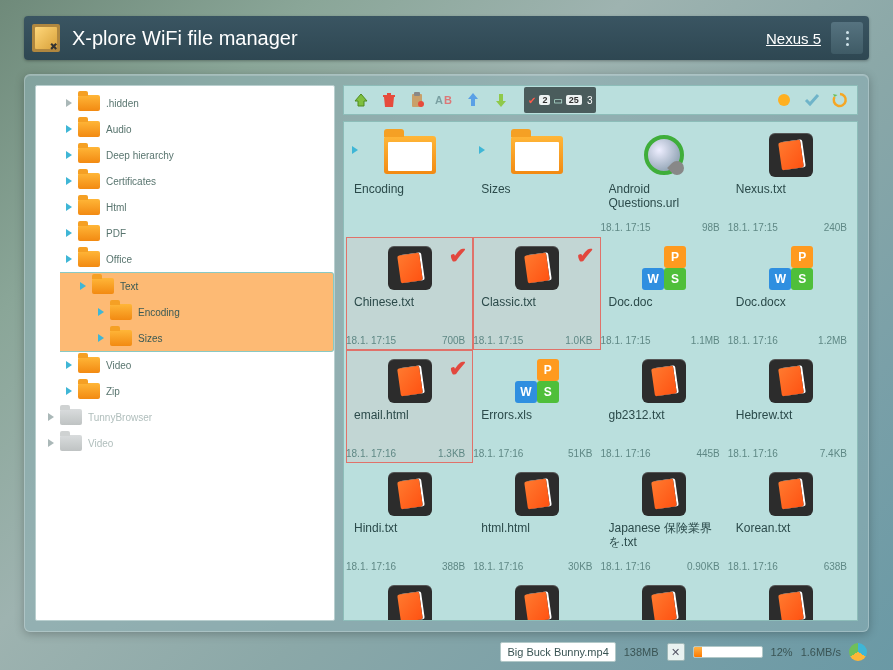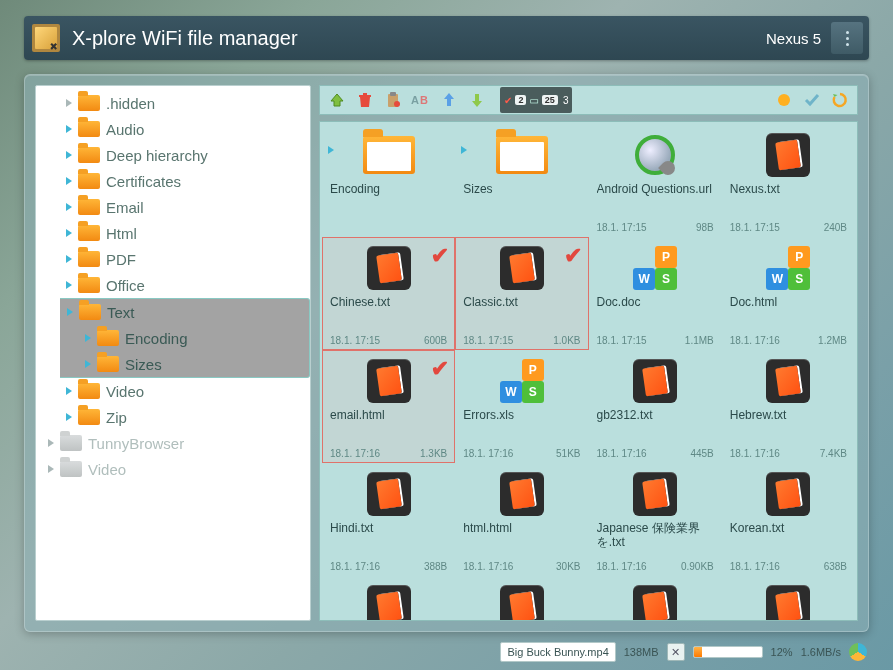--- a/index.html
+++ b/index.html
@@ -22,21 +22,21 @@
   width: 28px; height: 28px;
   background: #b0873f;
   border-radius: 2px;
   margin-right: 12px;
   display:flex;align-items:center;justify-content:center;
   position:relative;overflow:hidden;
 }
 .app-icon::before{content:"";position:absolute;inset:3px;background:linear-gradient(135deg,#ffd77a,#d8a13a);border-radius:1px;}
 .app-icon::after{content:"✖";position:absolute;right:2px;bottom:0;font-size:10px;color:#333;}
 .app-title { color: #fff; font-size: 20px; font-weight: 400; flex: 1; }
-.device { color: #fff; font-size: 15px; margin-right: 10px; }
+.device { color: #fff; font-size: 15px; margin-right: 10px; text-decoration: underline; }
 .menu-btn {
   width: 32px; height: 32px;
   background: linear-gradient(180deg, #567380, #3f5b66);
   border-radius: 3px;
   display:flex;align-items:center;justify-content:center;
   cursor:pointer;
 }
 .menu-dots{display:flex;flex-direction:column;gap:3px}
 .menu-dots span{width:3px;height:3px;background:#cfe3ea;border-radius:50%}
 .panel {
@@ -45,56 +45,56 @@
   background: rgba(140, 175, 180, 0.55);
   border-radius: 6px;
   border: 1px solid rgba(255,255,255,.25);
   box-shadow: 0 2px 10px rgba(0,0,0,.25), inset 0 1px 0 rgba(255,255,255,.2);
   display: flex;
   padding: 10px;
   gap: 8px;
 }
 
 .tree {
-  width: 276px;
+  width: 300px;
   background: #fff;
   border: 1px solid #b9cfcf;
   border-radius: 2px;
   overflow: auto;
   padding: 4px 0 4px 6px;
-  font-size: 15px;
+  font-size: 10px;
   color: #59756f;
 }
 .tree ul{list-style:none;padding-left:18px;position:relative}
 .tree > ul{padding-left:6px}
 .tree li{position:relative;padding:0}
 .row{display:flex;align-items:center;gap:6px;height:26px;cursor:pointer;white-space:nowrap}
 .arrow{width:0;height:0;border-top:4px solid transparent;border-bottom:4px solid transparent;border-left:6px solid #3fb6d6;flex:0 0 auto}
 .arrow.muted{border-left-color:#aab8b8}
 .folder{width:22px;height:16px;background:linear-gradient(180deg,#ffb638,#f28a12);border-radius:2px;position:relative;flex:0 0 auto}
 .folder::before{content:"";position:absolute;top:-4px;left:0;width:10px;height:5px;background:#f5a024;border-radius:2px 2px 0 0}
 .folder.muted{background:linear-gradient(180deg,#d9dcdd,#bfc3c3)}
 .folder.muted::before{background:#cfd2d2}
 .row.muted{color:#b0bebc}
-.sel-block{background:#a3a3a3;border:1px solid #89c9c3;border-left:none;margin-left:-6px;padding-left:7px;border-radius:0 3px 3px 0}
+.sel-block{background:#fdba74;border:1px solid #89c9c3;border-left:none;margin-left:-6px;padding-left:20px;border-radius:0 3px 3px 0}
 .sel-block .row{color:#3a5a55}
 
 .main{flex:1;display:flex;flex-direction:column;gap:6px;min-width:0}
 .toolbar{height:30px;background:#badfdd;border:1px solid #8dbdb9;display:flex;align-items:center;padding:0 4px;gap:2px}
 .tbtn{width:26px;height:26px;display:flex;align-items:center;justify-content:center;cursor:pointer;border-radius:2px}
 .tsep{flex:1}
 .sel-info{height:26px;display:flex;align-items:center;background:#4a5c5c;border-radius:2px;padding:0 4px;gap:3px;color:#fff;font-size:10px}
 .sel-info .chip{background:#eef3f3;color:#333;border-radius:2px;padding:0 3px;font-size:9px;font-weight:bold}
 .grid{flex:1;background:#badfdd;border:1px solid #8dbdb9;overflow:auto;padding:2px}
 .gwrap{display:grid;grid-template-columns:repeat(4,1fr)}
 .cell{height:113px;position:relative;padding:6px 8px 4px 8px;display:flex;flex-direction:column;align-items:center}
 .cell.sel{outline:1px solid #e0726a;outline-offset:-1px;background:rgba(234,176,170,.18)}
 .thumb{width:56px;height:46px;display:flex;align-items:center;justify-content:center;margin-top:2px}
 .fname{font-size:12px;color:#2b4a4a;text-align:left;align-self:stretch;margin-top:4px;line-height:14px;max-height:28px;overflow:hidden}
-.meta{position:absolute;left:8px;right:8px;bottom:4px;display:flex;justify-content:space-between;font-size:10px;color:#5f8885}
+.meta{position:absolute;left:0;right:8px;bottom:4px;display:flex;justify-content:space-between;font-size:10px;color:#5f8885}
 .expand-tri{position:absolute;left:6px;top:22px;width:0;height:0;border-top:4px solid transparent;border-bottom:4px solid transparent;border-left:6px solid #3fb6d6}
 .check{position:absolute;right:6px;top:6px;color:#e2483e;font-size:22px;font-weight:bold}
 
 .ic-folder{width:52px;height:38px;background:linear-gradient(180deg,#ffb638,#f28a12);border-radius:3px;position:relative}
 .ic-folder::before{content:"";position:absolute;top:-7px;left:0;width:20px;height:8px;background:#f5a024;border-radius:3px 3px 0 0}
 .ic-folder.open::after{content:"";position:absolute;inset:6px 4px 3px 4px;background:#fff;border-radius:1px}
 .ic-doc{width:44px;height:44px;background:#2c2c2c;border-radius:6px;display:flex;align-items:center;justify-content:center;position:relative;box-shadow:inset 0 1px 0 rgba(255,255,255,.2)}
 .ic-doc .pg{width:22px;height:28px;background:linear-gradient(135deg,#ff7a2f,#ff5212);border-radius:2px;transform:rotate(-8deg);box-shadow:2px 0 0 #fff}
 .ic-url{width:40px;height:40px;border:4px solid #3fae3a;border-radius:50%;position:relative;background:radial-gradient(circle at 35% 35%,#eef,#9ab 70%)}
 .ic-url::after{content:"";position:absolute;right:-4px;bottom:-4px;width:14px;height:14px;background:#888;border-radius:50% 50% 50% 0;transform:rotate(45deg)}
@@ -152,27 +152,20 @@
                 <div class="arrow"></div>
                 <div class="folder"></div>
                 <span>Deep hierarchy</span>
               </div>
             </li>
             <li>
               <div class="row">
                 <div class="arrow"></div>
                 <div class="folder"></div>
                 <span>Certificates</span>
-              </div>
-            </li>
-            <li>
-              <div class="row">
-                <div class="arrow"></div>
-                <div class="folder"></div>
-                <span>Email</span>
               </div>
             </li>
             <li>
               <div class="row">
                 <div class="arrow"></div>
                 <div class="folder"></div>
                 <span>Html</span>
               </div>
             </li>
             <li>
@@ -356,21 +349,21 @@
           </div>
           <div class="cell sel">
             <div class="thumb">
               <div class="ic-doc">
                 <div class="pg"></div>
               </div>
             </div>
             <div class="fname">Chinese.txt</div>
             <div class="meta">
               <span>18.1. 17:15</span>
-              <span>600B</span>
+              <span>700B</span>
             </div>
             <div class="check">✔</div>
           </div>
           <div class="cell sel">
             <div class="thumb">
               <div class="ic-doc">
                 <div class="pg"></div>
               </div>
             </div>
             <div class="fname">Classic.txt</div>
@@ -395,21 +388,21 @@
             </div>
           </div>
           <div class="cell">
             <div class="thumb">
               <div class="ic-wps">
                 <div class="q p">P</div>
                 <div class="q w">W</div>
                 <div class="q s">S</div>
               </div>
             </div>
-            <div class="fname">Doc.html</div>
+            <div class="fname">Doc.docx</div>
             <div class="meta">
               <span>18.1. 17:16</span>
               <span>1.2MB</span>
             </div>
           </div>
           <div class="cell sel">
             <div class="thumb">
               <div class="ic-doc">
                 <div class="pg"></div>
               </div>

